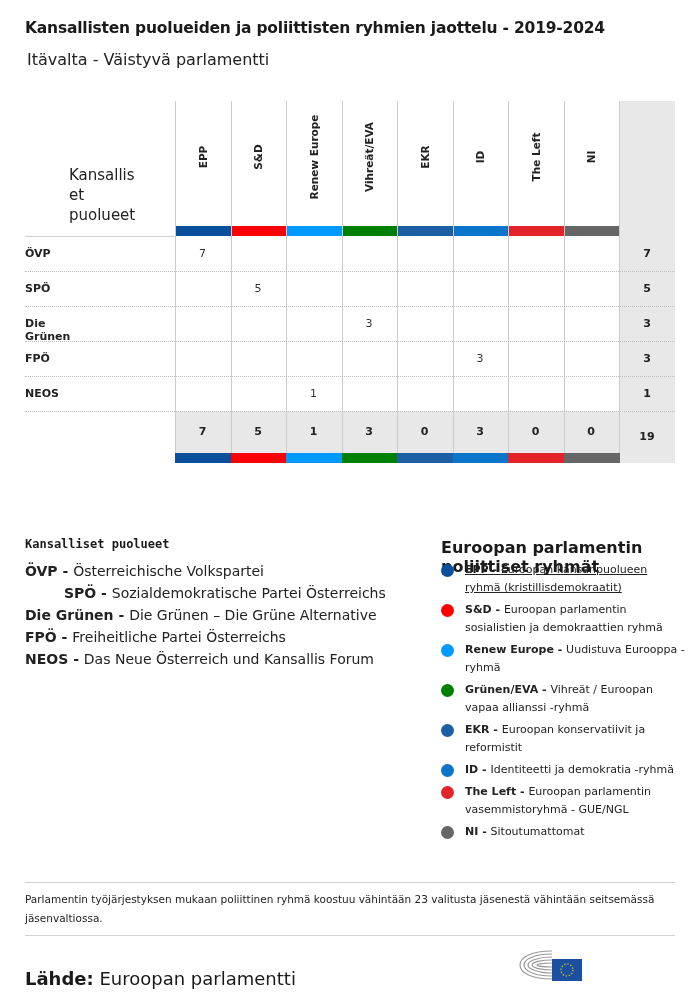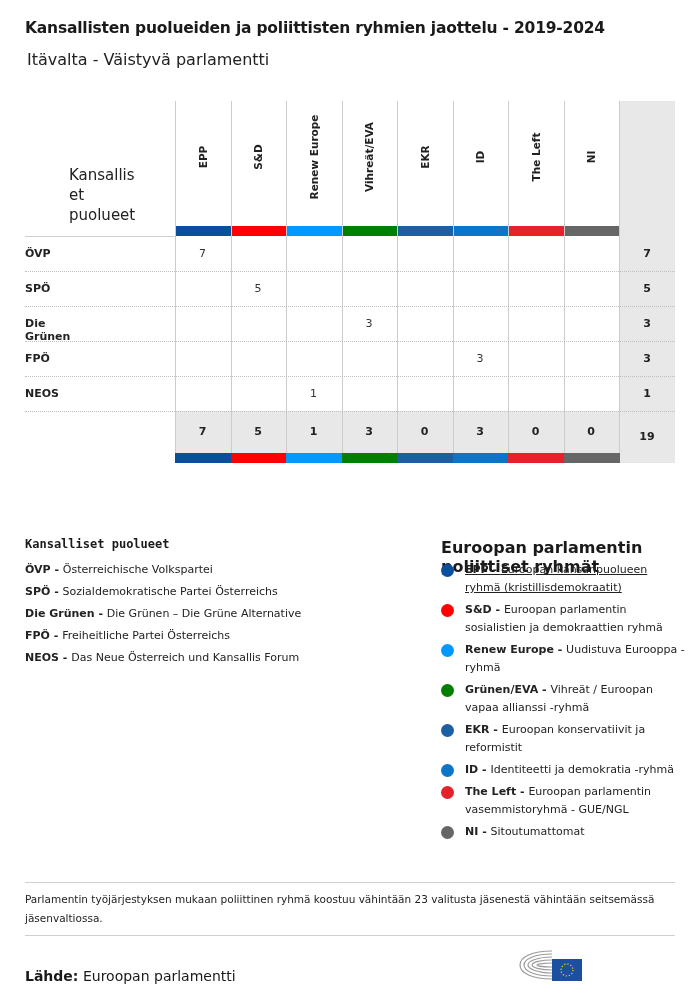--- a/index.html
+++ b/index.html
@@ -18,28 +18,28 @@
   .row-label { position: absolute; left: 0; font-size: 11px; font-weight: bold; color: #222; }
   .row-sep { position: absolute; left: 0; height: 0; border-top: 1px dotted #bfbfbf; }
   .cell { position: absolute; width: 55px; text-align: center; font-size: 11px; color: #333; }
   .paikat-bg { position: absolute; background: #e8e8e8; }
   .total-bg { position: absolute; background: #e8e8e8; }
   .bold { font-weight: bold; color: #222; }
   .hdr-label { position: absolute; left: 0; font-size: 15px; font-weight: normal; color: #222; line-height: 20px; margin-left: 44px; }
 
   
   .leg-left-title { position: absolute; left: 25px; top: 537px; font-family: "DejaVu Sans Mono", monospace; font-weight: bold; font-size: 12px; }
-  .leg-left-item { position: absolute; left: 25px; font-size: 11px; color: #222; }
+  .leg-left-item { position: absolute; left: 25px; font-size: 14px; color: #222; }
   .leg-right-title { position: absolute; left: 441px; top: 538px; font-size: 16px; font-weight: bold; }
   .leg-right-item { position: absolute; left: 465px; width: 220px; font-size: 11px; line-height: 18px; color: #222; }
   .dot { position: absolute; left: 441px; width: 13px; height: 13px; border-radius: 50%; }
 
   .hr { position: absolute; left: 25px; width: 650px; height: 1px; background: #d0d0d0; }
   .footnote { position: absolute; left: 25px; top: 890px; width: 650px; font-size: 10.5px; line-height: 19px; color: #222; }
-  .source { position: absolute; left: 25px; top: 968px; font-size: 14px; text-align: right; }
+  .source { position: absolute; left: 25px; top: 968px; font-size: 18px; text-align: right; }
   .source b { font-weight: bold; }
   .logo { position: absolute; left: 518px; top: 945px; width: 160px; height: 40px; }
   .logo-text { position: absolute; left: 72px; top: 2px; font-size: 14px; line-height: 17px; color: #555; font-weight: bold; }
 </style>
 </head>
 <body>
 
 <div class="title">Kansallisten puolueiden ja poliittisten ryhmien jaottelu - 2019-2024</div>
 <div class="subtitle">Itävalta - Väistyvä parlamentti</div>
 
@@ -127,21 +127,21 @@
     <div class="cell bold" style="left: 372px; top: 324px;">0</div>
     <div class="cell bold" style="left: 427.5px; top: 324px;">3</div>
     <div class="cell bold" style="left: 483px; top: 324px;">0</div>
     <div class="cell bold" style="left: 538.5px; top: 324px;">0</div>
     <div class="cell bold" style="left: 594px; width: 56px; top: 329px;">19</div>
   </div>
 
 <div class="leg-left-title">Kansalliset puolueet</div>
 <div id="leg-left">
     <div class="leg-left-item" style="top: 563px;"><b>ÖVP - </b><span>Österreichische Volkspartei</span></div>
-    <div class="leg-left-item" style="top: 585px;"><b>SPÖ - </b><span>Sozialdemokratische Partei Österreichs</span></div>
+    <div class="leg-left-item" style="top: 585px; margin-left: 39px;"><b>SPÖ - </b><span>Sozialdemokratische Partei Österreichs</span></div>
     <div class="leg-left-item" style="top: 607px;"><b>Die Grünen - </b><span>Die Grünen – Die Grüne Alternative</span></div>
     <div class="leg-left-item" style="top: 629px;"><b>FPÖ - </b><span>Freiheitliche Partei Österreichs</span></div>
     <div class="leg-left-item" style="top: 651px;"><b>NEOS - </b><span>Das Neue Österreich und Kansallis Forum</span></div>
   </div>
 
 <div class="leg-right-title">Euroopan parlamentin poliittiset ryhmät</div>
 <div id="leg-right">
     <div class="dot" style="top: 564px; background: rgb(10, 79, 156);"></div>
     <div class="leg-right-item" style="top: 561px; text-decoration: underline;"><b>EPP - </b><span>Euroopan kansanpuolueen ryhmä (kristillisdemokraatit)</span></div>
     <div class="dot" style="top: 604px; background: rgb(255, 0, 0);"></div>

